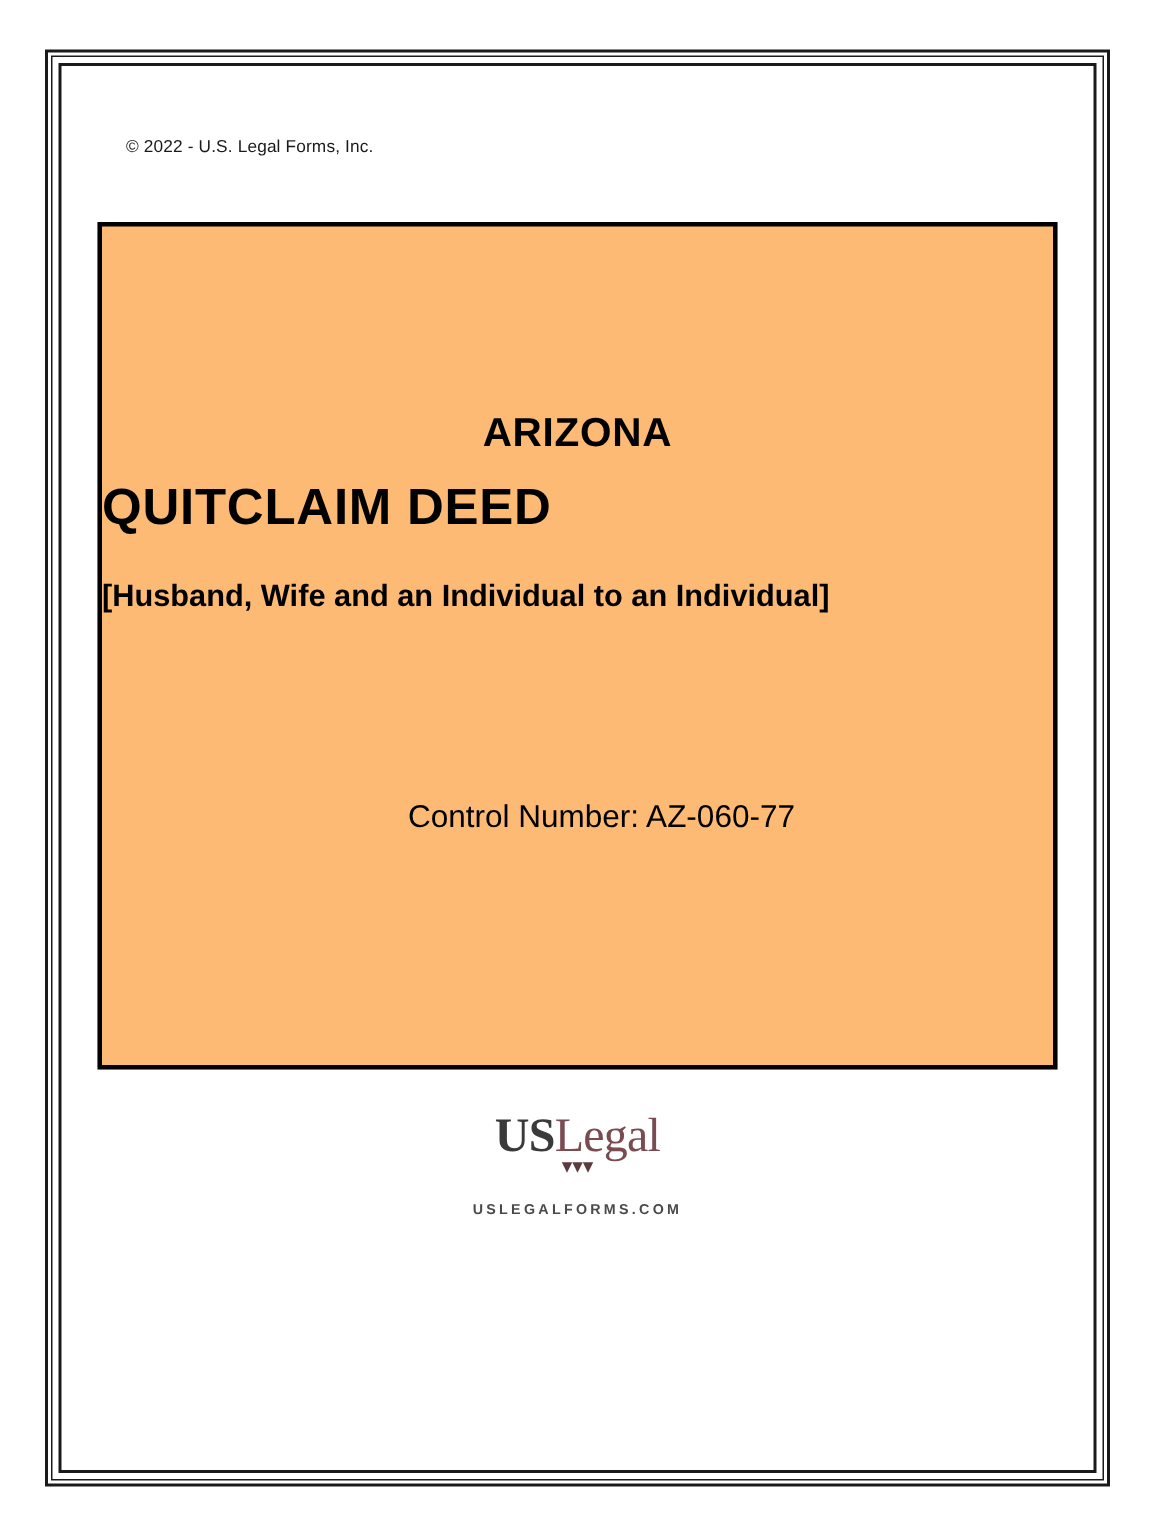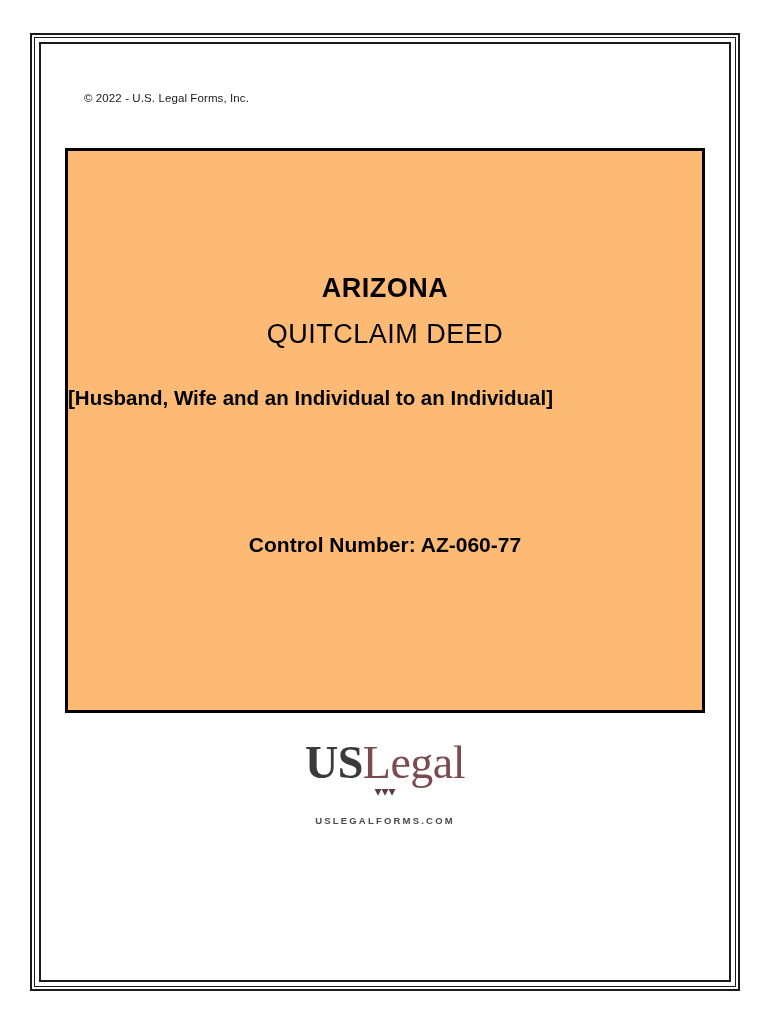--- a/index.html
+++ b/index.html
@@ -83,54 +83,54 @@
     text-align: center;
     font-size: 27px;
     font-weight: bold;
     letter-spacing: 0.5px;
   }
   .title-line2 {
     position: absolute;
     left: 0;
     top: 168px;
     width: 100%;
-    text-align: center;
-    font-size: 27px;
-    font-weight: normal;
+    text-align: left;
+    font-size: 34px;
+    font-weight: bold;
     letter-spacing: 0.5px;
   }
   .subtitle {
     position: absolute;
     left: 0;
     top: 235px;
     width: 100%;
     font-size: 20.5px;
     font-weight: bold;
   }
   .control-number {
     position: absolute;
-    left: 0;
+    left: 16px;
     top: 382px;
     width: 100%;
     text-align: center;
     font-size: 21px;
-    font-weight: bold;
+    font-weight: normal;
   }
 
   
   .logo {
     position: absolute;
     left: 0;
     top: 740px;
     width: 770px;
     text-align: center;
   }
   .logo-main {
     font-family: "Liberation Serif", serif;
-    font-size: 46px;
+    font-size: 32px;
     letter-spacing: -0.5px;
     line-height: 1;
     color: #6b4a4c;
     white-space: nowrap;
   }
   .logo-us {
     color: #3a3a3a;
     font-weight: bold;
   }
   .logo-legal {

